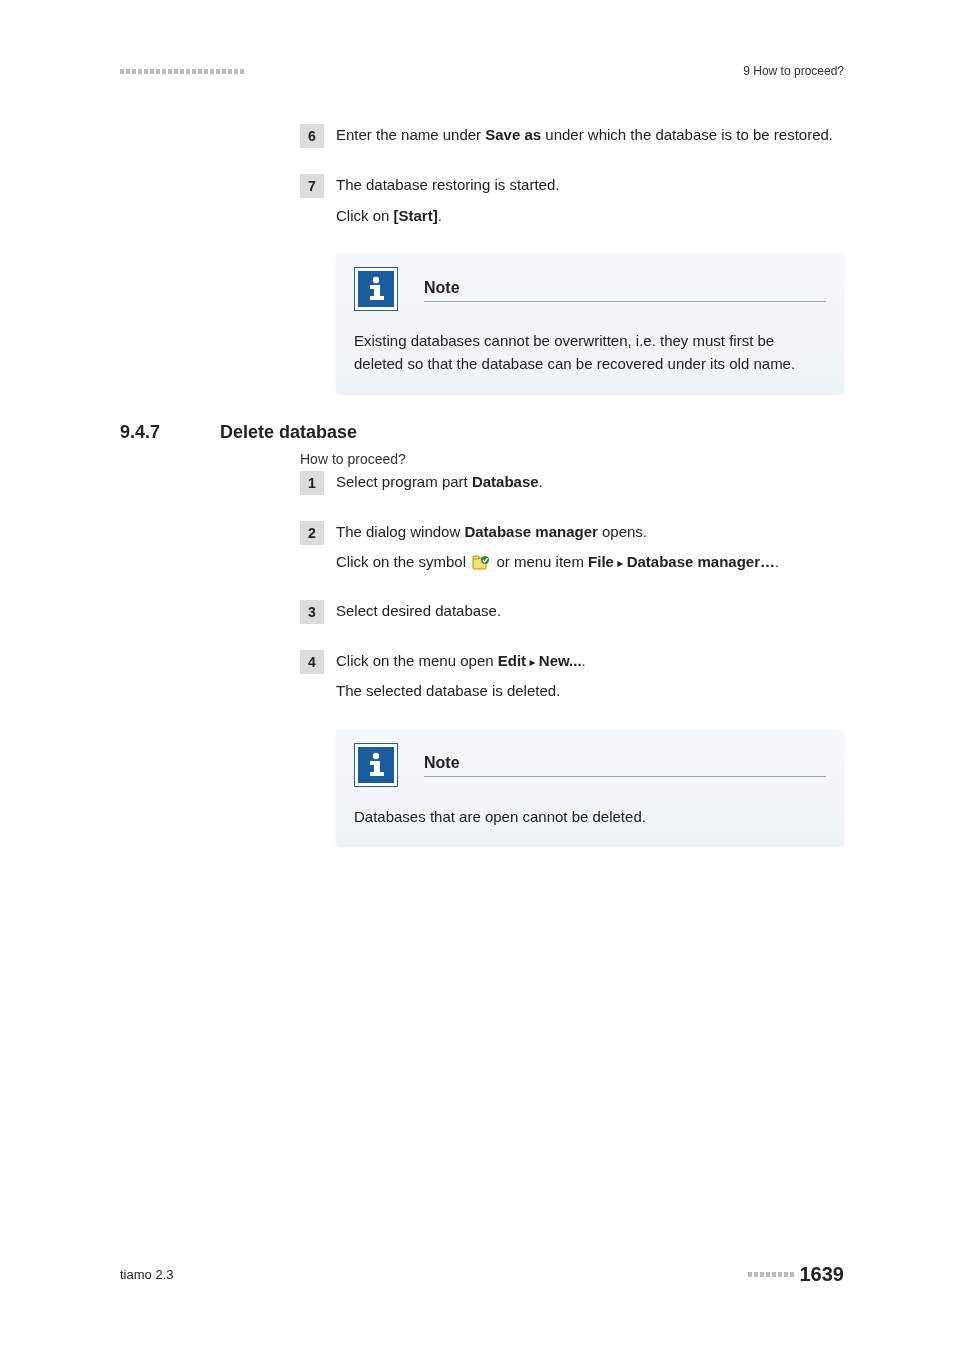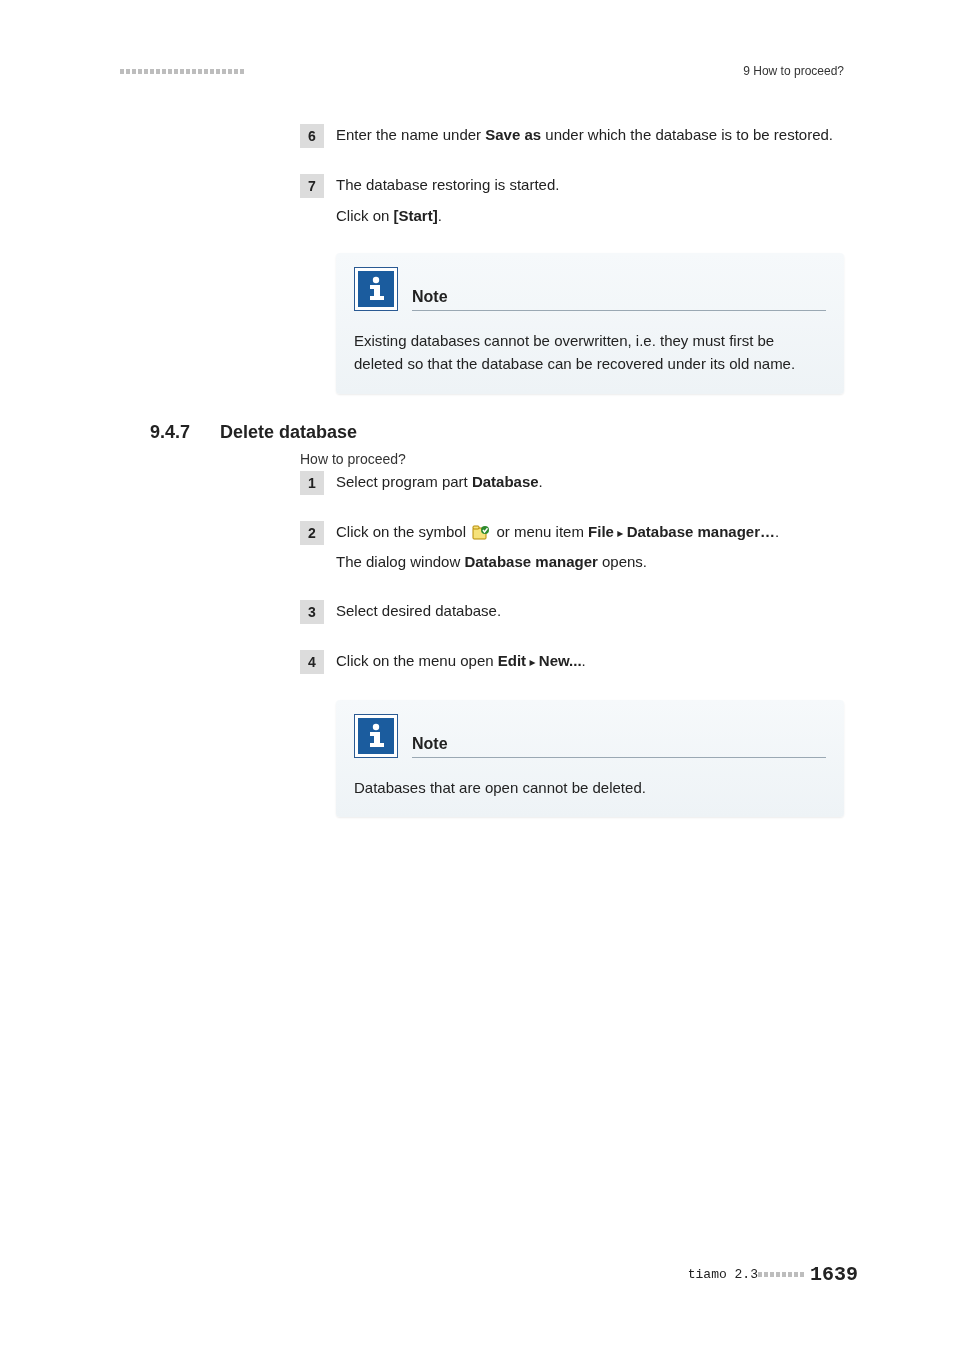--- a/index.html
+++ b/index.html
@@ -10,33 +10,33 @@
   .dash { width: 4px; height: 5px; background: #bdbdbd; }
   .header-right { color: #333; font-size: 12px; }
   .content { margin-top: 60px; }
   .step { display: flex; margin-bottom: 26px; }
   .step-num { width: 24px; height: 24px; background: #dcdcdc; color: #222; font-weight: bold; font-size: 14px; display: flex; align-items: center; justify-content: center; flex: 0 0 24px; margin-right: 12px; }
   .step-body { flex: 1; font-size: 15px; line-height: 1.5; color: #222; }
   .step-body p { margin-bottom: 8px; }
   .step-body p:last-child { margin-bottom: 0; }
   .steps { margin-left: 180px; }
   .note-box { margin-left: 216px; margin-bottom: 28px; background: linear-gradient(#f6f9fb, #eef3f6); border-radius: 4px; padding: 14px 18px 18px 18px; box-shadow: 0 1px 2px rgba(0,0,0,0.08); }
-  .note-head { display: flex; align-items: flex-end; gap: 14px; margin-bottom: 18px; }
+  .note-head { display: flex; align-items: center; gap: 26px; margin-bottom: 18px; }
   .note-icon-wrap { width: 44px; height: 44px; background: #fff; border: 1px solid #2a5a93; display: flex; align-items: center; justify-content: center; flex: 0 0 44px; }
   .note-icon-inner { width: 36px; height: 36px; background: #1b5c9e; display: flex; align-items: center; justify-content: center; }
   .note-title-wrap { flex: 1; padding-top: 2px; }
   .note-title { font-weight: bold; font-size: 16px; color: #222; border-bottom: 1px solid #9aa8b3; padding-bottom: 4px; }
   .note-text { font-size: 15px; line-height: 1.55; color: #222; }
-  .section-row { display: flex; align-items: baseline; margin-top: 22px; margin-bottom: 8px; text-align: center; }
+  .section-row { display: flex; align-items: baseline; margin-top: 22px; margin-bottom: 8px; }
   .section-num { font-weight: 700; font-size: 18px; width: 100px; }
   .section-title { font-weight: 700; font-size: 18px; }
   .howto { margin-left: 180px; font-size: 14px; color: #333; margin-bottom: 4px; }
   .inline-icon { display: inline-flex; vertical-align: middle; margin: 0 2px; }
   .triangle { font-size: 12px; vertical-align: middle; }
-  .footer { position: absolute; bottom: 64px; left: 120px; right: 96px; display: flex; justify-content: flex-end; align-items: center; font-size: 13px; font-family: Liberation Mono, monospace; }
+  .footer { position: absolute; bottom: 64px; left: 120px; right: 110px; display: flex; justify-content: space-between; align-items: center; font-size: 13px; }
   .footer-dashes { display: flex; gap: 2px; margin-right: 6px; }
   .footer-dash { width: 4px; height: 5px; background: #bdbdbd; }
   .footer-right { display: flex; align-items: center; }
   .page-num { font-weight: 700; font-size: 20px; }
   b { font-weight: 700; }
 </style>
 </head>
 <body>
 
 <div class="page">
@@ -127,48 +127,49 @@
           <p>
             <span>Select program part </span><b>Database</b><span>.</span>
           </p>
         </div>
       </div>
 
       <div class="step">
         <div class="step-num">2</div>
         <div class="step-body">
           <p>
+            <span>The dialog window </span><b>Database manager</b><span> opens.</span>
+          </p>
+          <p>
             <span>Click on the symbol </span><span class="inline-icon">
               <svg width="18" height="16" viewBox="0 0 18 16">
                 <rect x="1" y="3" width="13" height="11" rx="1" fill="#f6e27a" stroke="#b58900" stroke-width="1"></rect>
                 <rect x="1" y="1" width="6" height="3" rx="1" fill="#f6e27a" stroke="#b58900" stroke-width="1"></rect>
                 <circle cx="13" cy="5" r="4" fill="#2e8b2e"></circle>
                 <path d="M11 5 L12.5 7 L15.5 3.2" stroke="#fff" stroke-width="1.4" fill="none"></path>
               </svg>
             </span><span> or menu item </span><b>File</b><span class="triangle"> ▸ </span><b>Database manager…</b><span>.</span>
           </p>
-          <p>
-            <span>The dialog window </span><b>Database manager</b><span> opens.</span>
-          </p>
         </div>
       </div>
 
       <div class="step">
         <div class="step-num">3</div>
         <div class="step-body">
           <p>Select desired database.</p>
         </div>
       </div>
 
       <div class="step">
         <div class="step-num">4</div>
         <div class="step-body">
           <p>
             <span>Click on the menu open </span><b>Edit</b><span class="triangle"> ▸ </span><b>New...</b><span>.</span>
           </p>
+          <p>The selected database is deleted.</p>
         </div>
       </div>
 
     </div>
 
     <div class="note-box">
       <div class="note-head">
         <div class="note-icon-wrap">
           <div class="note-icon-inner">
             <svg width="22" height="26" viewBox="0 0 22 26">

